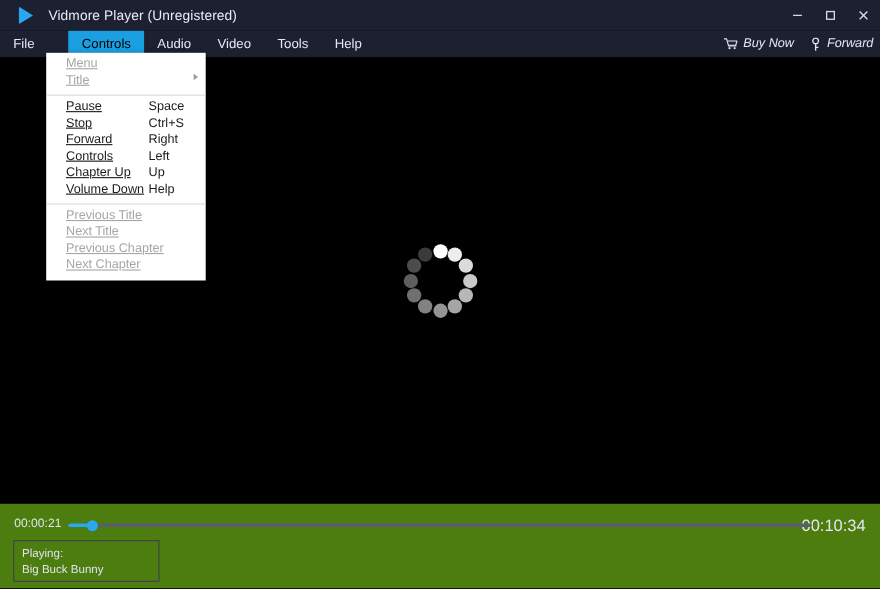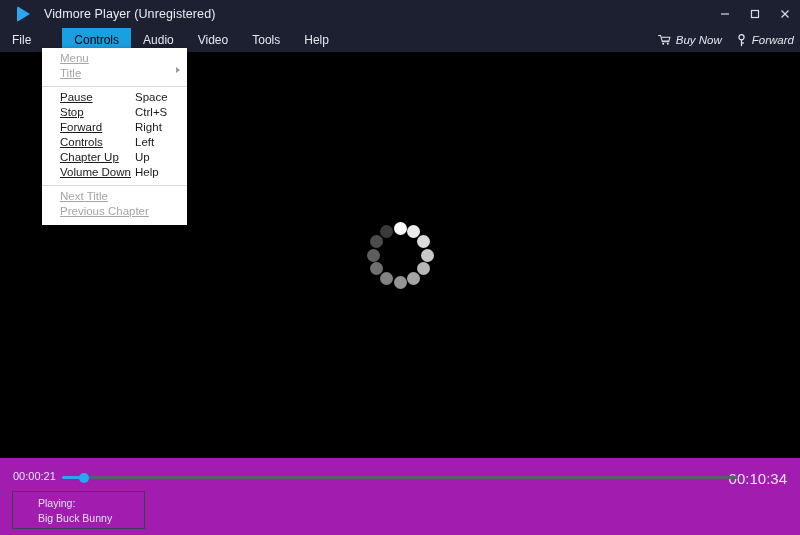--- a/index.html
+++ b/index.html
@@ -165,21 +165,21 @@
     margin-left: -6.5px;
     margin-top: -6.5px;
     filter: blur(0.4px);
   }
 
   
   .bottombar {
     position: absolute;
     left: 0; top: 458px;
     width: 800px; height: 77px;
-    background: #a21caf;
+    background: #4d7c0f;
   }
   .seek-row {
     position: absolute;
     left: 0; top: 10px;
     width: 800px; height: 18px;
   }
   .time-left {
     position: absolute;
     left: 13px; top: 2px;
     color: #e2e6f0;
@@ -215,21 +215,21 @@
     background: #29a8ef;
     margin-left: -5px;
   }
 
   .now-playing {
     position: absolute;
     left: 12px; top: 33px;
     width: 133px; height: 38px;
     border: 1px solid #3a4052;
     box-sizing: border-box;
-    padding: 4px 7px 0 25px;
+    padding: 4px 7px 0 7px;
   }
   .np-line {
     color: #dfe3ee;
     font-size: 10.5px;
     line-height: 15px;
     white-space: nowrap;
     overflow: hidden;
   }
 </style>
 </head>
@@ -351,24 +351,30 @@
       <div class="dd-row">
         <span class="dd-label">Volume Down</span>
         <span class="dd-shortcut">Help</span>
       </div>
     </div>
 
     <div class="dd-sep"></div>
 
     <div>
       <div class="dd-row disabled">
+        <span class="dd-label">Previous Title</span>
+      </div>
+      <div class="dd-row disabled">
         <span class="dd-label">Next Title</span>
       </div>
       <div class="dd-row disabled">
         <span class="dd-label">Previous Chapter</span>
+      </div>
+      <div class="dd-row disabled">
+        <span class="dd-label">Next Chapter</span>
       </div>
     </div>
   </div>
 
   <div class="bottombar">
 
     <div class="seek-row">
       <div class="time-left">00:00:21</div>
       <div class="time-right">00:10:34</div>
       <div class="seek-track">

